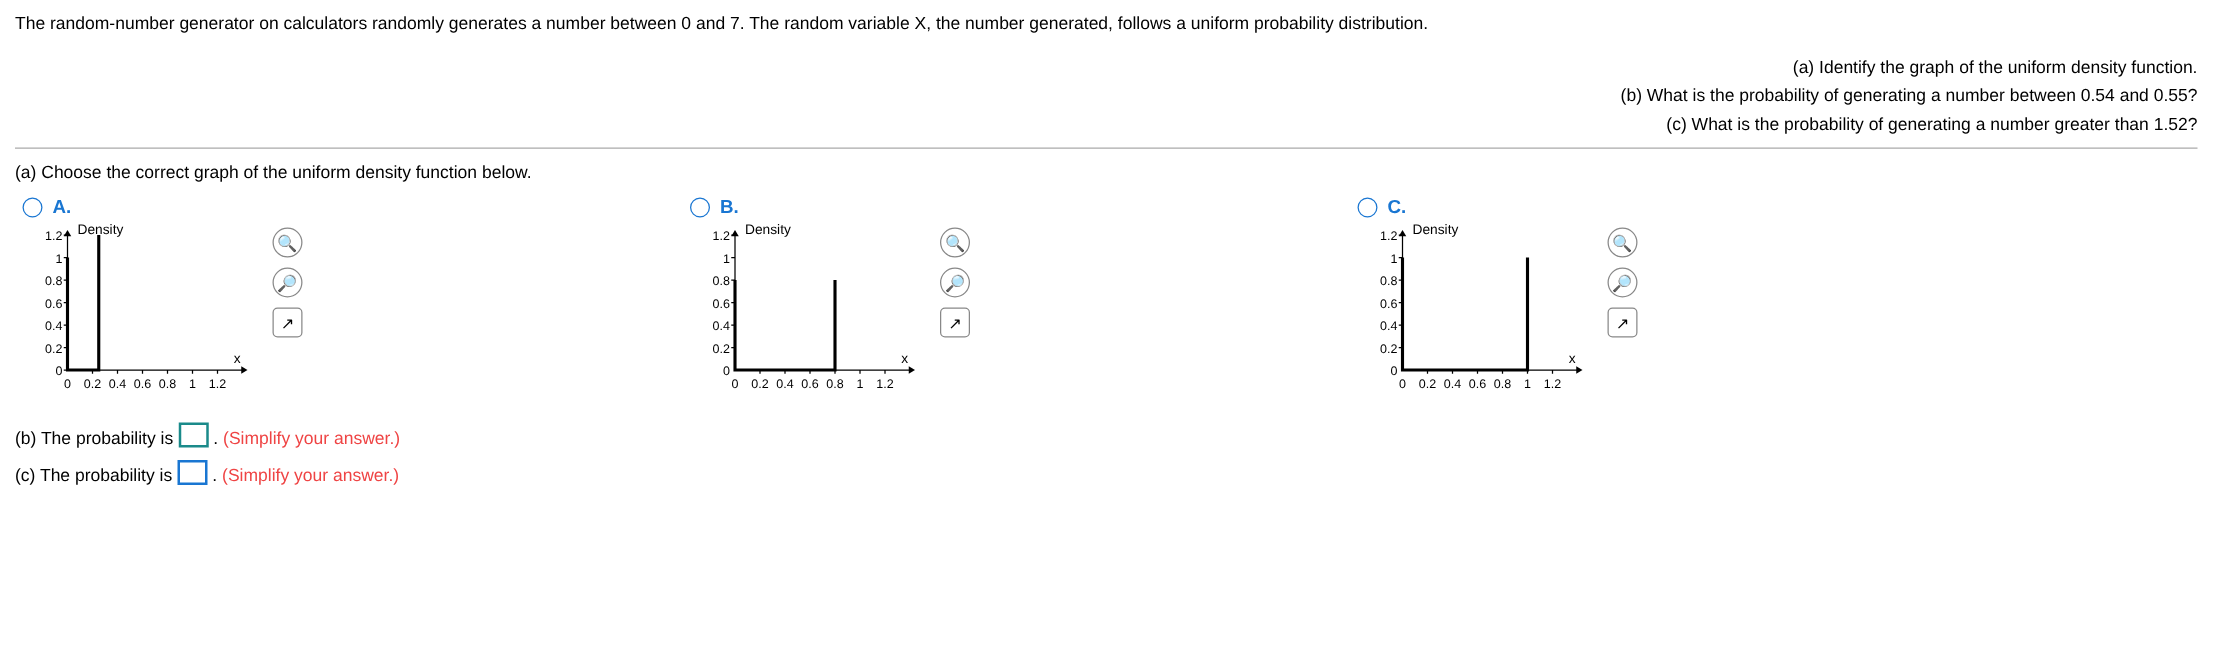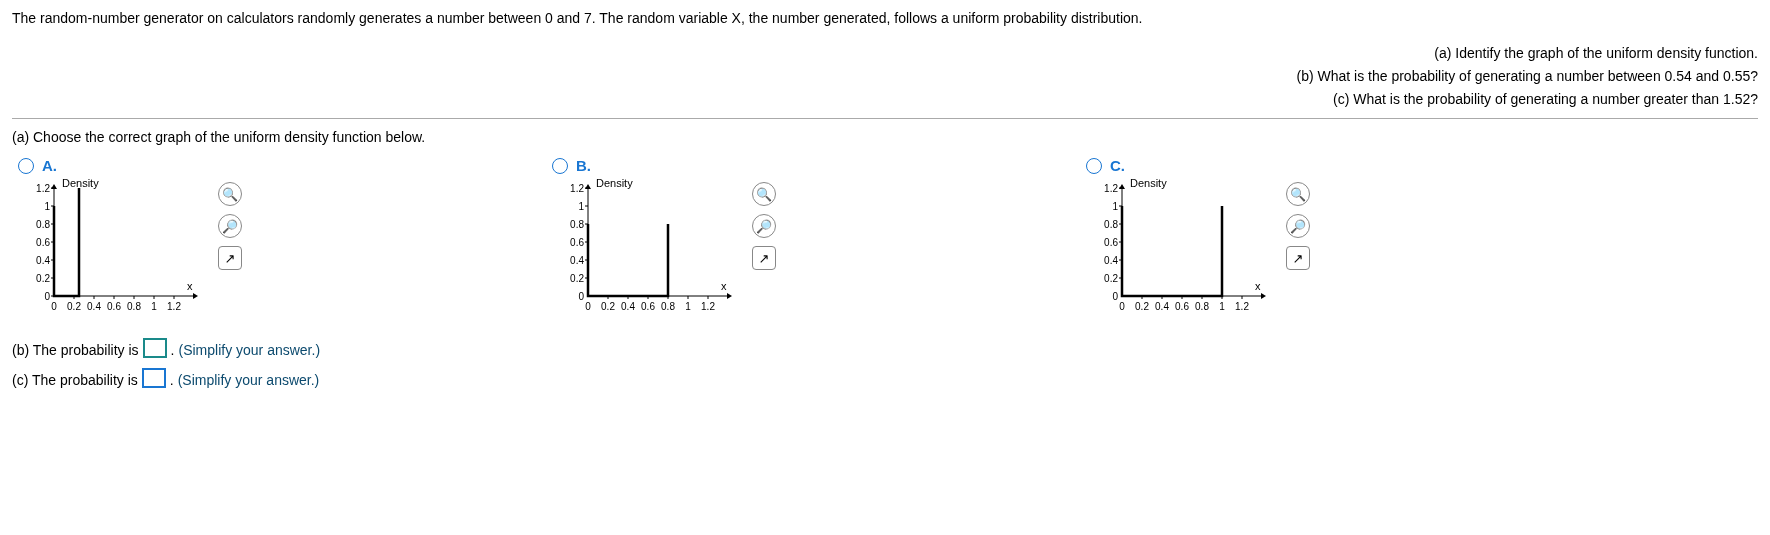--- a/index.html
+++ b/index.html
@@ -77,21 +77,21 @@
       align-items: flex-end;
       gap: 4px;
     }
     .input-box {
       width: 24px; height: 20px;
       border: 2px solid #1a8a8a;
       display: inline-block;
       vertical-align: middle;
     }
     .input-box.c { border-color: #1976d2; }
-    .hint { color: #0c4a6e; }
+    .hint { color: #ef4444; }
   </style>
 </head>
 <body>
 
 <div class="problem-text">The random-number generator on calculators randomly generates a number between 0 and 7. The random variable X, the number generated, follows a uniform probability distribution.</div>
 <div class="sub-question">(a) Identify the graph of the uniform density function.</div>
 <div class="sub-question">(b) What is the probability of generating a number between 0.54 and 0.55?</div>
 <div class="sub-question">(c) What is the probability of generating a number greater than 1.52?</div>
 
 <hr>

